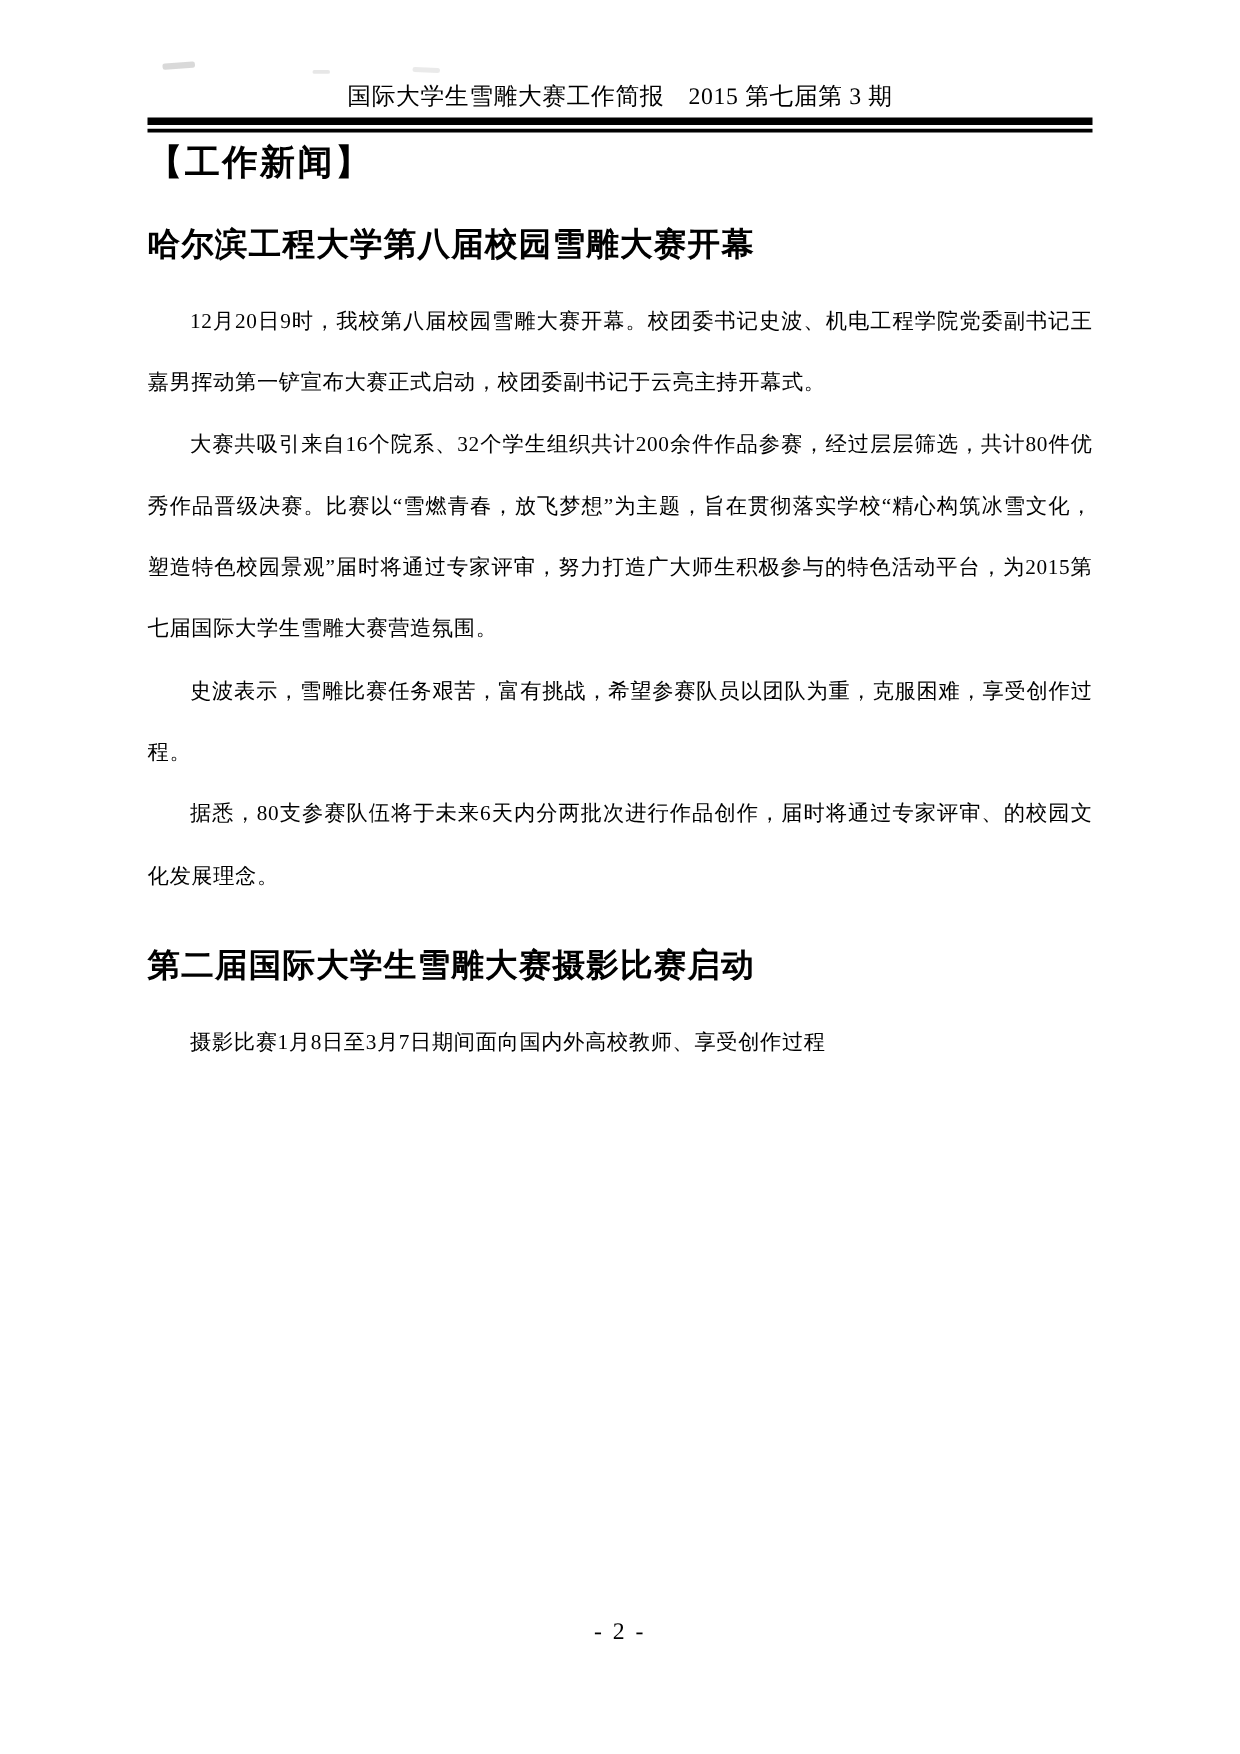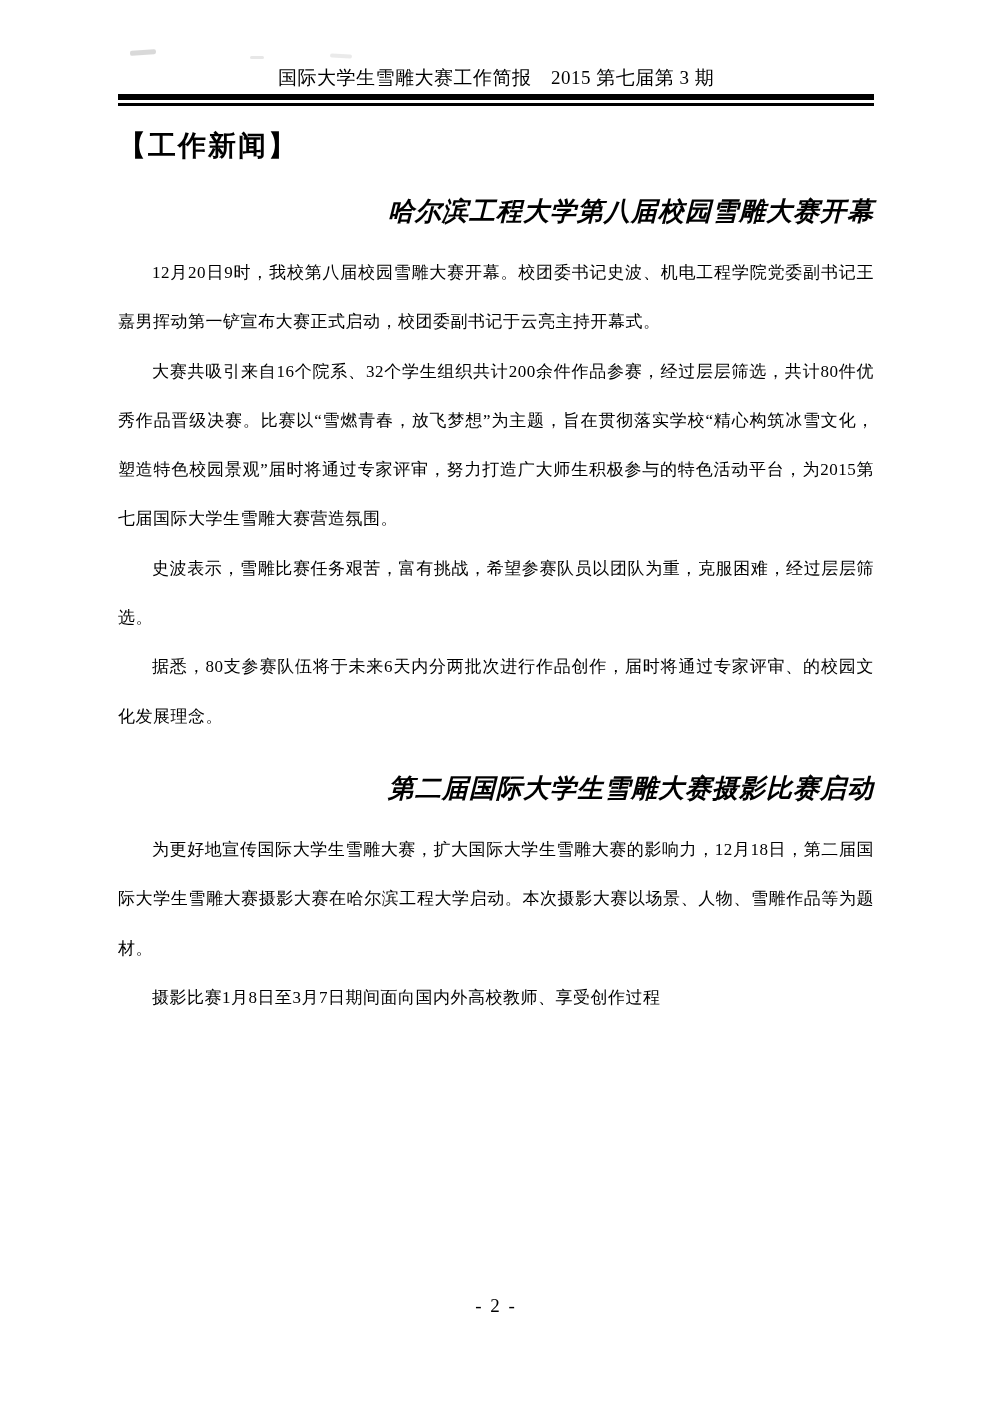--- a/index.html
+++ b/index.html
@@ -40,36 +40,35 @@
     white-space: pre;
   }
   .double-rule {
     margin-top: 2px;
     height: 12px;
     box-sizing: border-box;
     border-top: 6px solid #000000;
     border-bottom: 3px solid #000000;
   }
   .section-label {
-    margin-top: 24px;
+    margin-top: 8px;
     font-family: "Liberation Sans", "DejaVu Sans", sans-serif;
     font-weight: bold;
     font-size: 28px;
     line-height: 32px;
     letter-spacing: 2px;
   }
   .article-title {
     margin: 32px 0 0 0;
-    text-align: right;
+    text-align: left;
     font-family: "Liberation Sans", "DejaVu Sans", sans-serif;
     font-weight: bold;
     font-size: 26px;
     line-height: 34px;
     letter-spacing: 1px;
-    font-style: italic;
   }
   .article-title.second {
     margin-top: 30px;
   }
   .article-body {
     margin-top: 20px;
   }
   .article-body p {
     margin: 0;
     font-size: 17px;
@@ -104,28 +103,27 @@
 
     <div class="double-rule"></div>
 
     <div class="section-label">【工作新闻】</div>
 
     <h1 class="article-title">哈尔滨工程大学第八届校园雪雕大赛开幕</h1>
 
     <div class="article-body">
       <p>12月20日9时，我校第八届校园雪雕大赛开幕。校团委书记史波、机电工程学院党委副书记王嘉男挥动第一铲宣布大赛正式启动，校团委副书记于云亮主持开幕式。</p>
       <p>大赛共吸引来自16个院系、32个学生组织共计200余件作品参赛，经过层层筛选，共计80件优秀作品晋级决赛。比赛以“雪燃青春，放飞梦想”为主题，旨在贯彻落实学校“精心构筑冰雪文化，塑造特色校园景观”届时将通过专家评审，努力打造广大师生积极参与的特色活动平台，为2015第七届国际大学生雪雕大赛营造氛围。</p>
-      <p>史波表示，雪雕比赛任务艰苦，富有挑战，希望参赛队员以团队为重，克服困难，经过层层筛选。</p>
+      <p>史波表示，雪雕比赛任务艰苦，富有挑战，希望参赛队员以团队为重，克服困难，享受创作过程。</p>
       <p>据悉，80支参赛队伍将于未来6天内分两批次进行作品创作，届时将通过专家评审、的校园文化发展理念。</p>
     </div>
 
     <h1 class="article-title second">第二届国际大学生雪雕大赛摄影比赛启动</h1>
 
     <div class="article-body">
-      <p>为更好地宣传国际大学生雪雕大赛，扩大国际大学生雪雕大赛的影响力，12月18日，第二届国际大学生雪雕大赛摄影大赛在哈尔滨工程大学启动。本次摄影大赛以场景、人物、雪雕作品等为题材。</p>
       <p>摄影比赛1月8日至3月7日期间面向国内外高校教师、享受创作过程</p>
     </div>
 
   </div>
 
   <div class="page-number">- 2 -</div>
 
 </div>
 
 </body></html>

